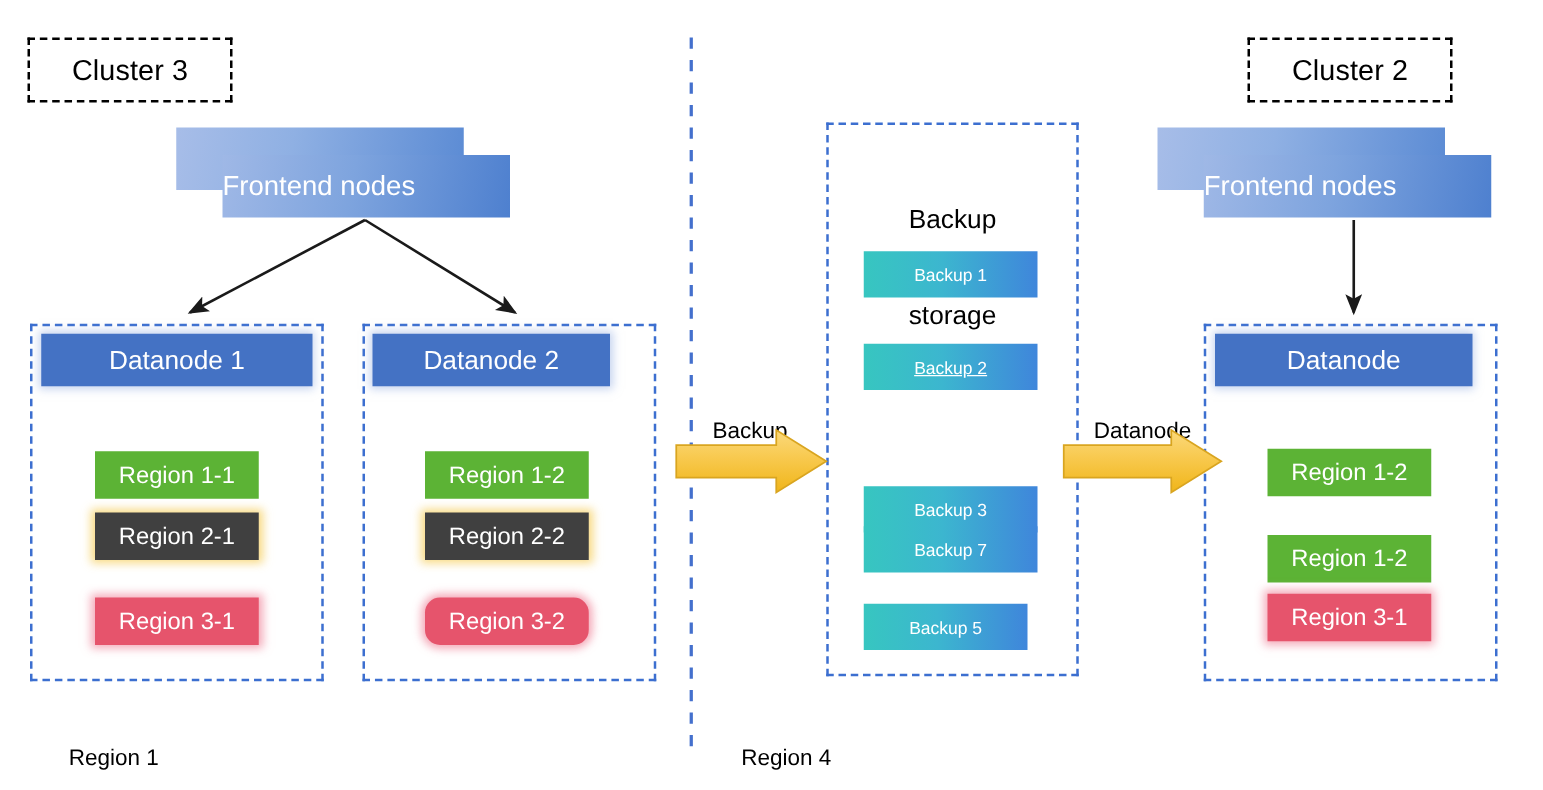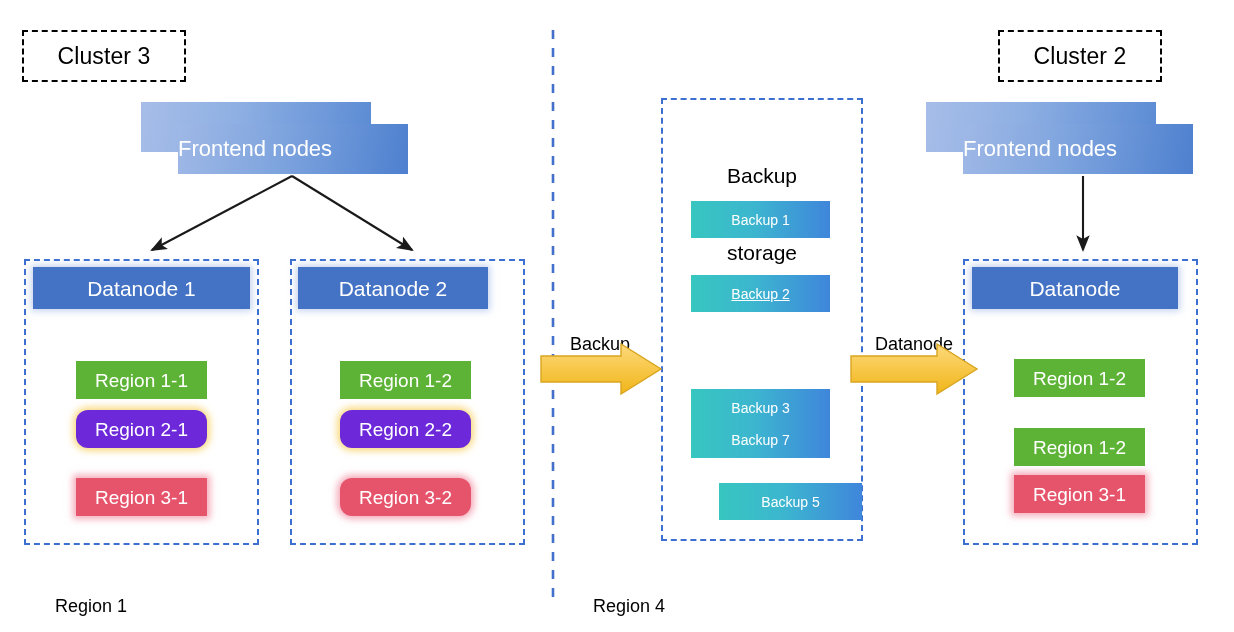--- a/index.html
+++ b/index.html
@@ -94,21 +94,21 @@
     position: absolute;
     color: #ffffff;
     font-size: 19px;
     line-height: 1;
     display: flex;
     align-items: center;
     justify-content: center;
     white-space: nowrap;
   }
   .region.green  { background: #5cb335; margin-top: 21px; }
-  .region.yellow { background: #6d28d9; box-shadow: 0 0 7px 3px rgba(245,205,90,0.75); border-radius: 12px; }
+  .region.yellow { background: #404040; box-shadow: 0 0 7px 3px rgba(245,205,90,0.75); }
   .region.red    { background: #e6546c; box-shadow: 0 0 7px 3px rgba(240,140,160,0.75); }
 
   
   .backup-chip {
     position: absolute;
     background: linear-gradient(90deg, #37c6c0 0%, #3cb6cf 45%, #3f86db 100%);
     color: #ffffff;
     font-size: 14px;
     line-height: 1;
     display: flex;
@@ -216,21 +216,21 @@
   </div>
   <div class="backup-chip" style="left:691px; top:275px; width:139px; height:37px;text-decoration:underline;">
     <span>Backup 2</span>
   </div>
   <div class="backup-chip" style="left:691px; top:349px; width:139px; height:37px;margin-top:40px;">
     <span>Backup 3</span>
   </div>
   <div class="backup-chip" style="left:691px; top:421px; width:139px; height:37px;">
     <span>Backup 7</span>
   </div>
-  <div class="backup-chip" style="left:691px; top:483px; width:143px; height:37px;margin-left:28px;">
+  <div class="backup-chip" style="left:691px; top:483px; width:131px; height:37px;">
     <span>Backup 5</span>
   </div>
 
   <div class="dash-box" style="left:963px; top:259px; width:235px; height:286px;">
   </div>
   <div class="datanode-head" style="left:972px; top:267px; width:206px; height:42px;">
     <span>Datanode</span>
   </div>
   <div class="region green" style="left:1014px; top:338px; width:131px; height:38px;">
     <span>Region 1-2</span>

